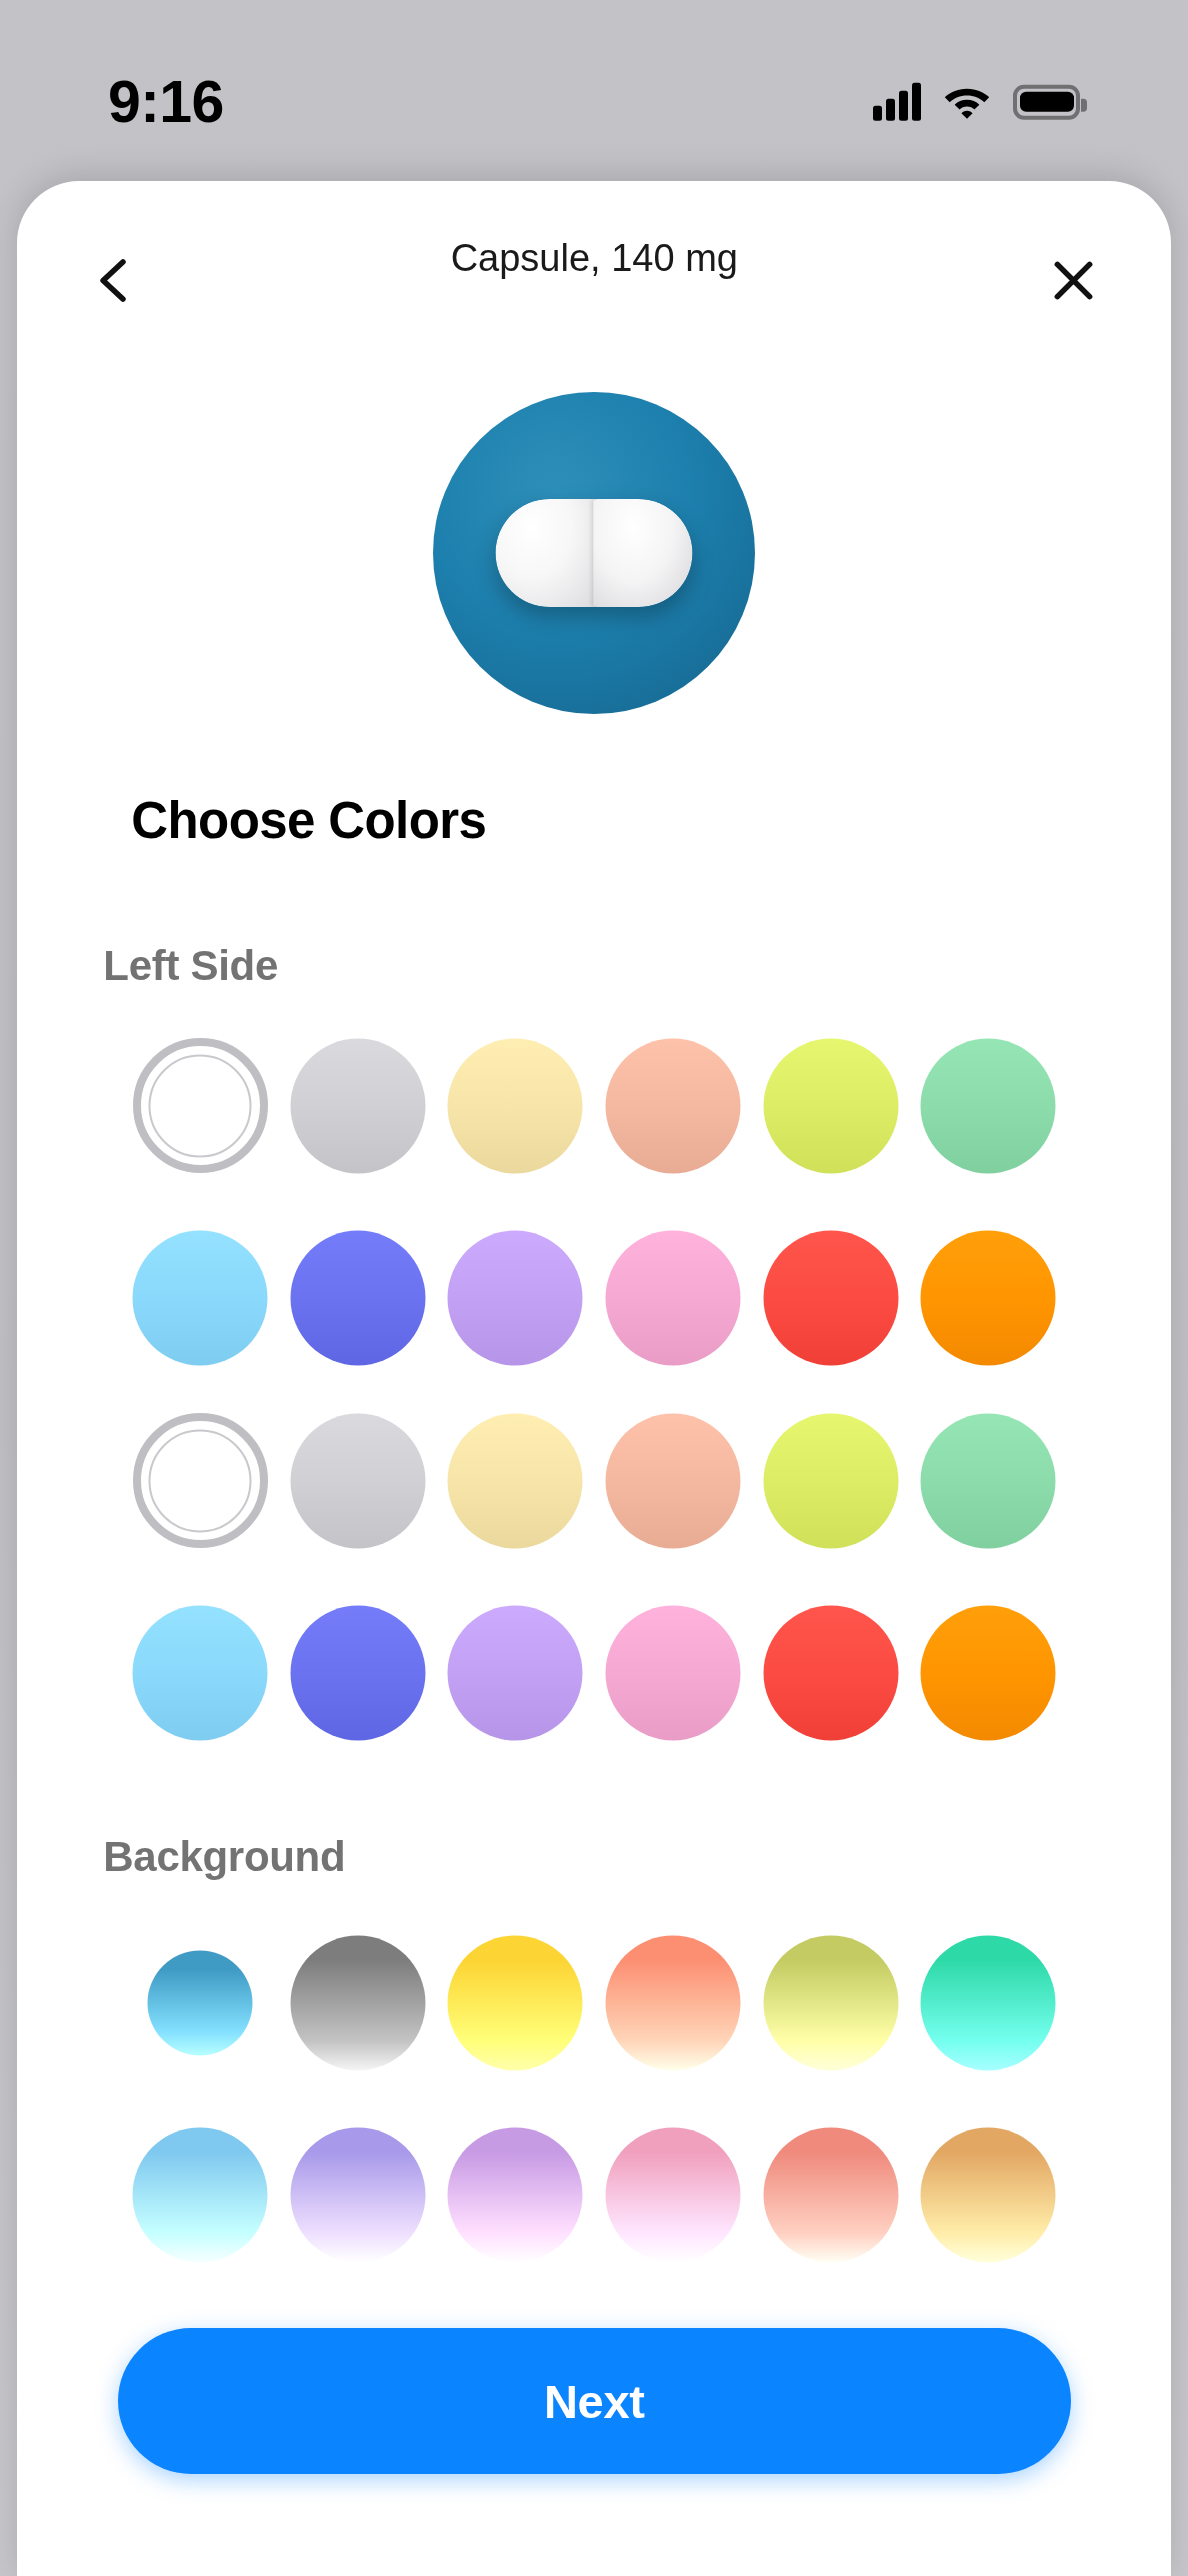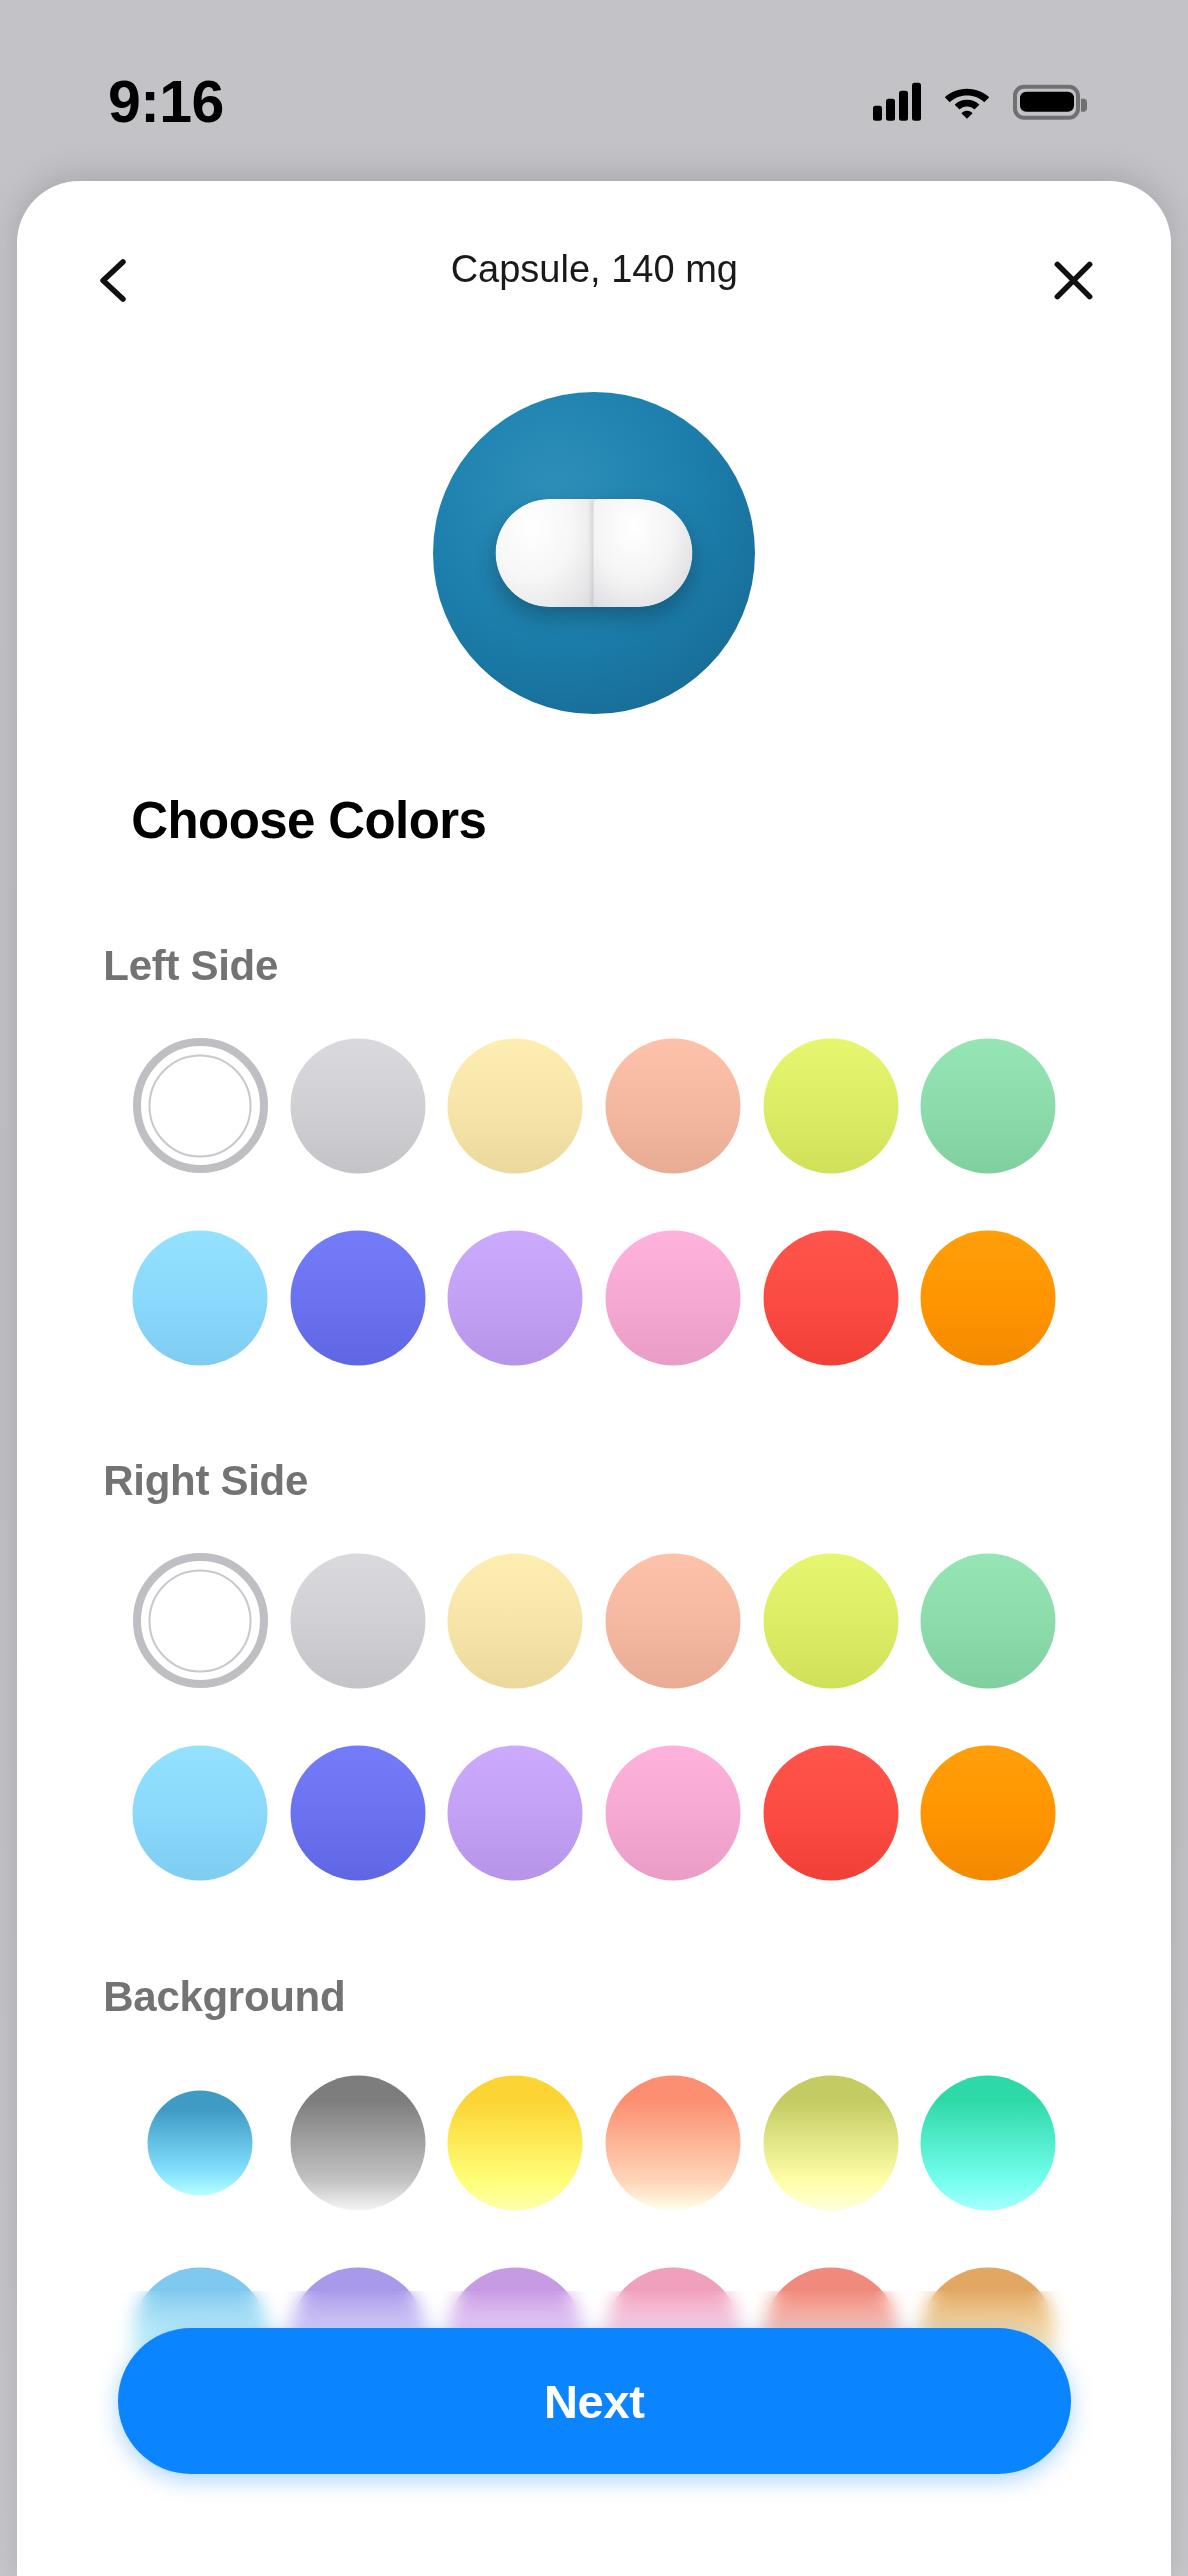--- a/index.html
+++ b/index.html
@@ -49,21 +49,21 @@
   .header { position:relative; height:204px; }
   .nav-btn { position:absolute; top:37px; width:124px; height:124px; border-radius:50%;
              background:#fff; display:flex; align-items:center; justify-content:center;
              box-shadow:0 0 27px 16px rgba(255,255,255,.95); cursor:pointer; }
   .nav-back { left:36px; }
   .nav-close { right:36px; }
   .nav-btn svg { width:57px; height:57px; }
 
   .title-wrap { position:absolute; left:0; right:0; top:57px; text-align:center; }
   .title { font-size:48px; font-weight:700; color:#000; letter-spacing:-0.6px; line-height:1.12; }
-  .subtitle { font-size:38px; font-weight:400; color:#1a1a1a; margin-top:11px; line-height:1.1; }
+  .subtitle { font-size:38px; font-weight:400; color:#1a1a1a; line-height:1.1; }
 
   
   .preview { display:flex; justify-content:center; margin-top:7.4px; }
   .pill-circle { position:relative; width:322px; height:322px; border-radius:50%;
                  background:radial-gradient(circle at 38% 30%, #2d8fb9 0%, #1d7fad 45%, #14648c 100%); }
   .capsule { position:absolute; left:50%; top:50%; transform:translate(-50%,-50%);
              width:197px; height:108px; border-radius:56px; overflow:hidden;
              box-shadow:0 10px 21px rgba(0,0,0,.26); display:flex; }
   .cap-half { flex:1; position:relative; }
   .cap-left  { background:radial-gradient(ellipse at 36% 26%, #ffffff 0%,#f7f7f8 45%,#dcdcde 100%);
@@ -209,21 +209,20 @@
           <span class="dot" style="background: linear-gradient(rgb(255, 178, 220) 0%, rgb(245, 168, 210) 52%, rgb(233, 156, 198) 100%);"></span>
         </div>
         <div class="sw">
           <span class="dot" style="background: linear-gradient(rgb(255, 85, 76) 0%, rgb(251, 75, 66) 52%, rgb(239, 63, 54) 100%);"></span>
         </div>
         <div class="sw">
           <span class="dot" style="background: linear-gradient(rgb(255, 159, 10) 0%, rgb(255, 149, 0) 52%, rgb(243, 137, 0) 100%);"></span>
         </div>
       </div>
 
-    <div class="h-sec">Right Side</div>
     <div class="sw-grid" id="grid-right">
         <div class="sw sel white">
           <span class="dot"></span>
         </div>
         <div class="sw">
           <span class="dot" style="background: linear-gradient(rgb(217, 217, 222) 0%, rgb(207, 207, 212) 52%, rgb(195, 195, 200) 100%);"></span>
         </div>
         <div class="sw">
           <span class="dot" style="background: linear-gradient(rgb(255, 238, 178) 0%, rgb(246, 228, 168) 52%, rgb(234, 216, 156) 100%);"></span>
         </div>

